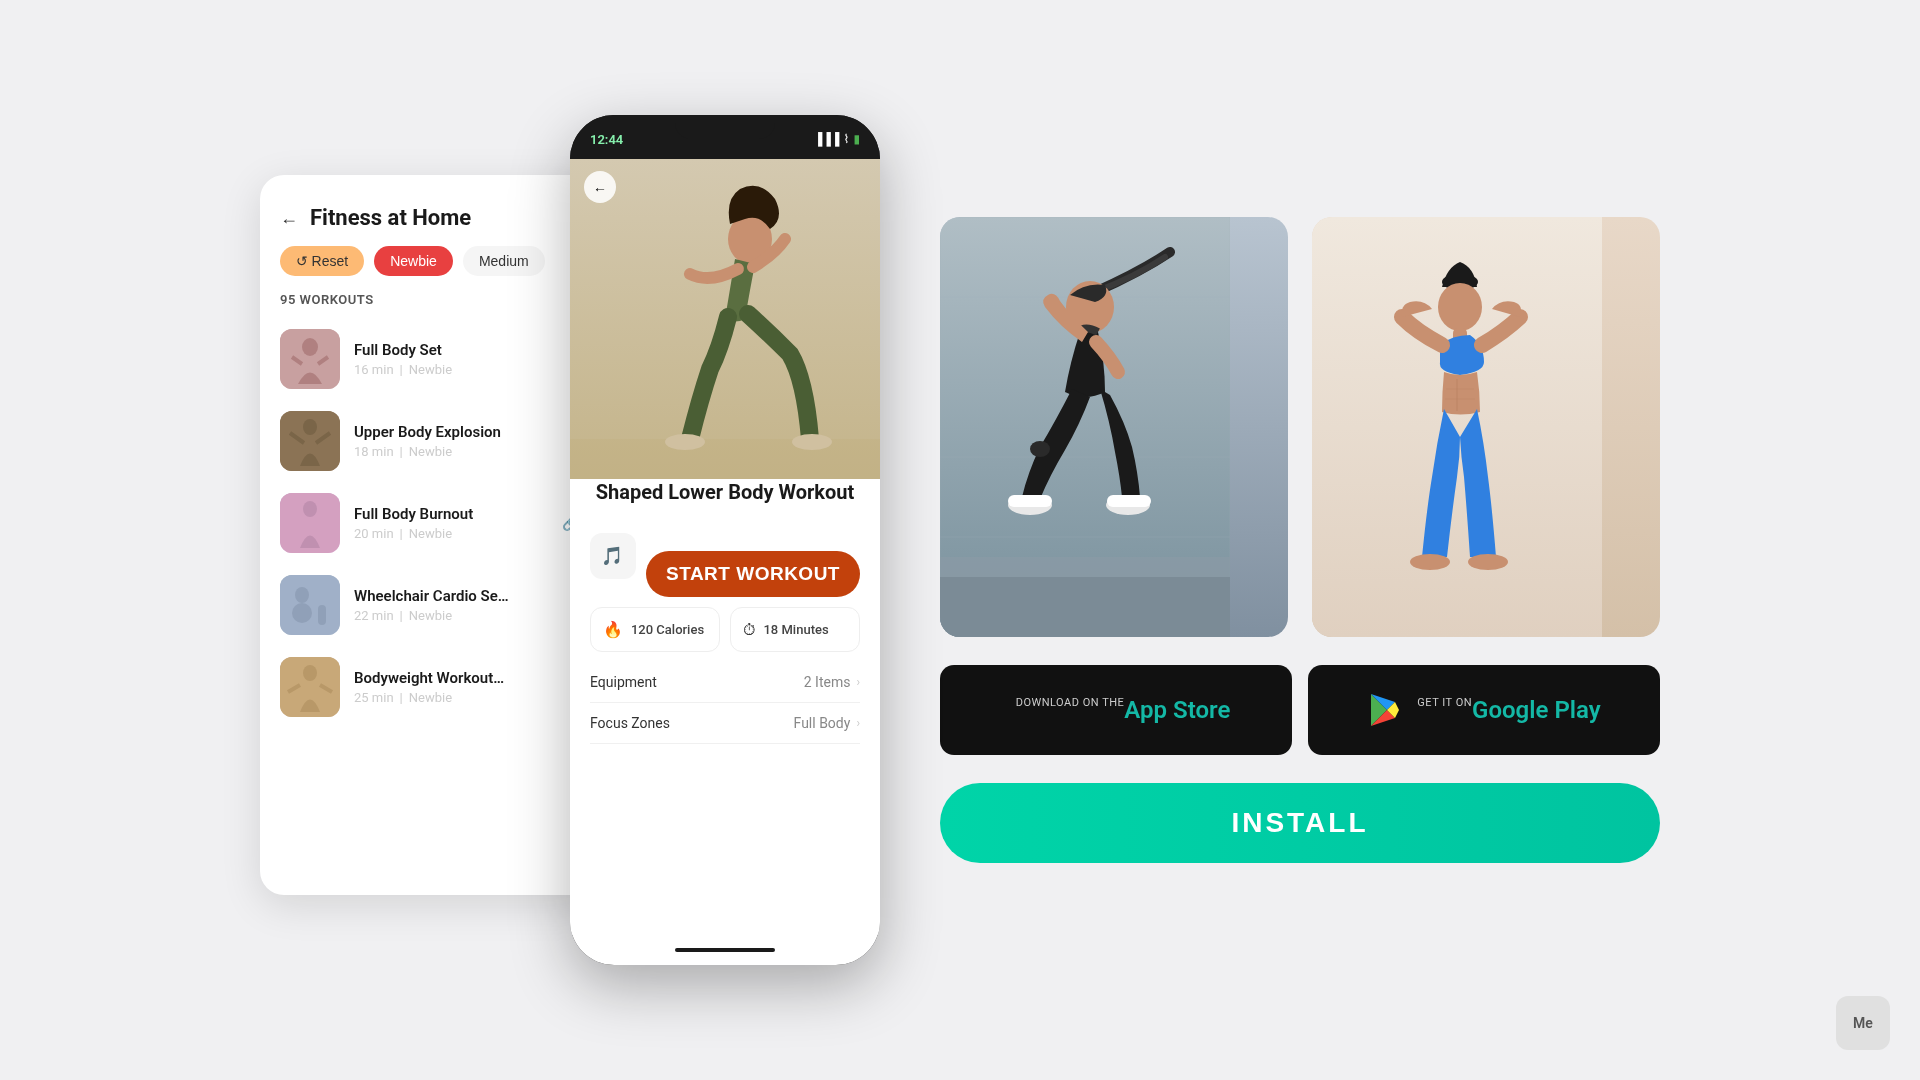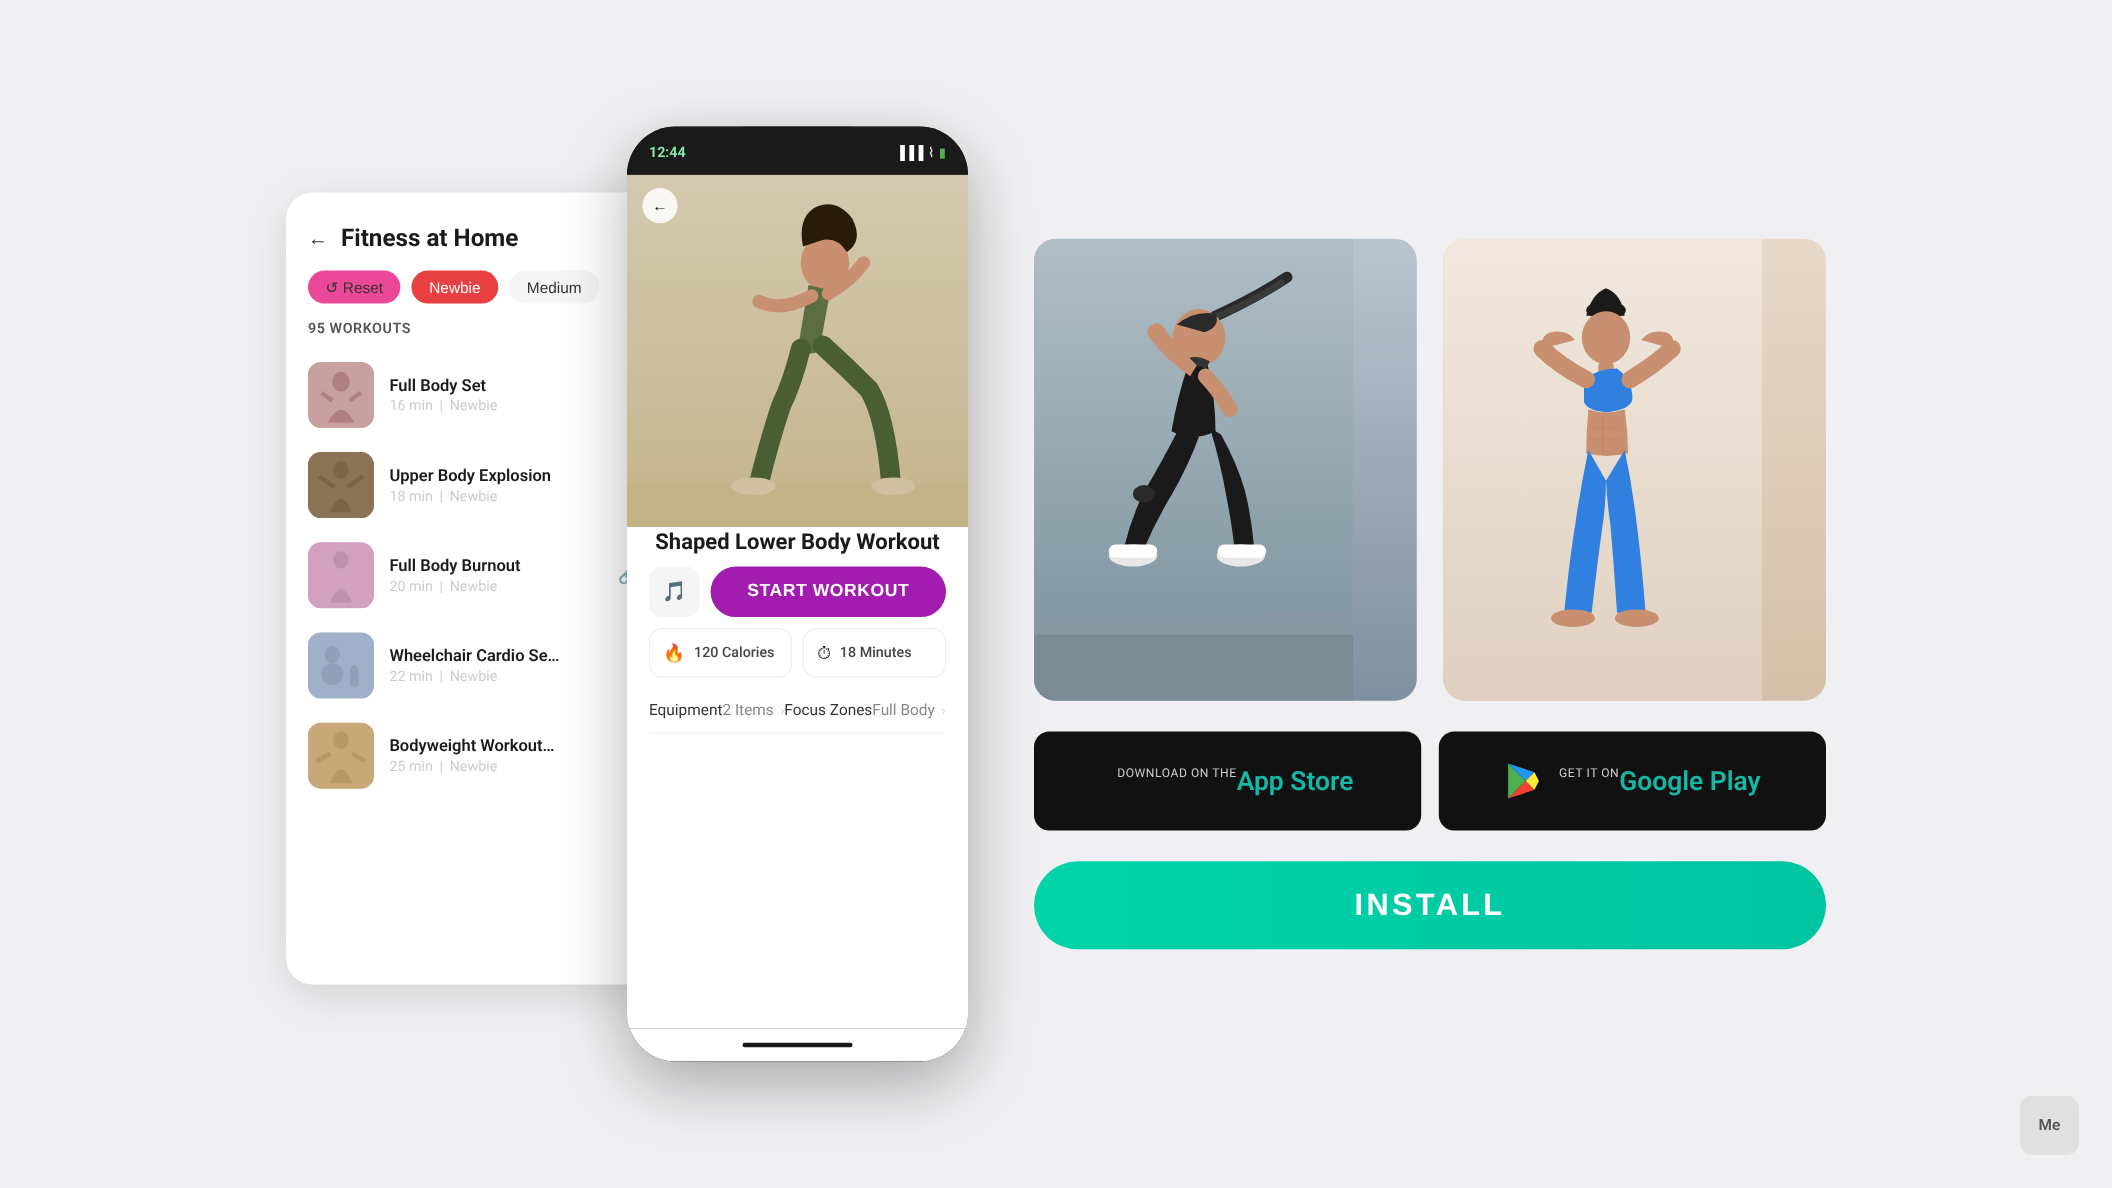--- a/index.html
+++ b/index.html
@@ -66,21 +66,21 @@
     }
     .filter-btn {
       padding: 7px 16px;
       border-radius: 20px;
       font-size: 14px;
       font-weight: 500;
       cursor: pointer;
       border: none;
     }
     .filter-reset {
-      background: #ec4899;
+      background: #fdba74;
       color: #333;
       display: flex;
       align-items: center;
       gap: 4px;
     }
     .filter-newbie {
       background: #e84040;
       color: #fff;
     }
     .filter-medium {
@@ -248,28 +248,29 @@
       display: flex;
       align-items: center;
       justify-content: center;
       font-size: 18px;
       cursor: pointer;
       flex-shrink: 0;
     }
     .start-btn {
       flex: 1;
       height: 46px;
-      background: #a21caf;
+      background: #c2410c;
       color: #fff;
       border: none;
       border-radius: 26px;
-      font-size: 16px;
+      font-size: 19px;
       font-weight: 700;
       letter-spacing: 0.5px;
       cursor: pointer;
+      margin-top: 36px;
     }
     .stats-row {
       display: flex;
       gap: 10px;
     }
     .stat-card {
       flex: 1;
       background: #fff;
       border: 1px solid #eee;
       border-radius: 12px;
@@ -279,21 +280,21 @@
       gap: 8px;
     }
     .stat-icon { font-size: 16px; }
     .stat-text {
       font-size: 13px;
       color: #444;
       font-weight: 500;
     }
     .detail-rows {
       display: flex;
-      flex-direction: row;
+      flex-direction: column;
       gap: 0;
     }
     .detail-row {
       display: flex;
       align-items: center;
       justify-content: space-between;
       padding: 12px 0;
       border-bottom: 1px solid #f0f0f0;
     }
     .detail-row-label {

